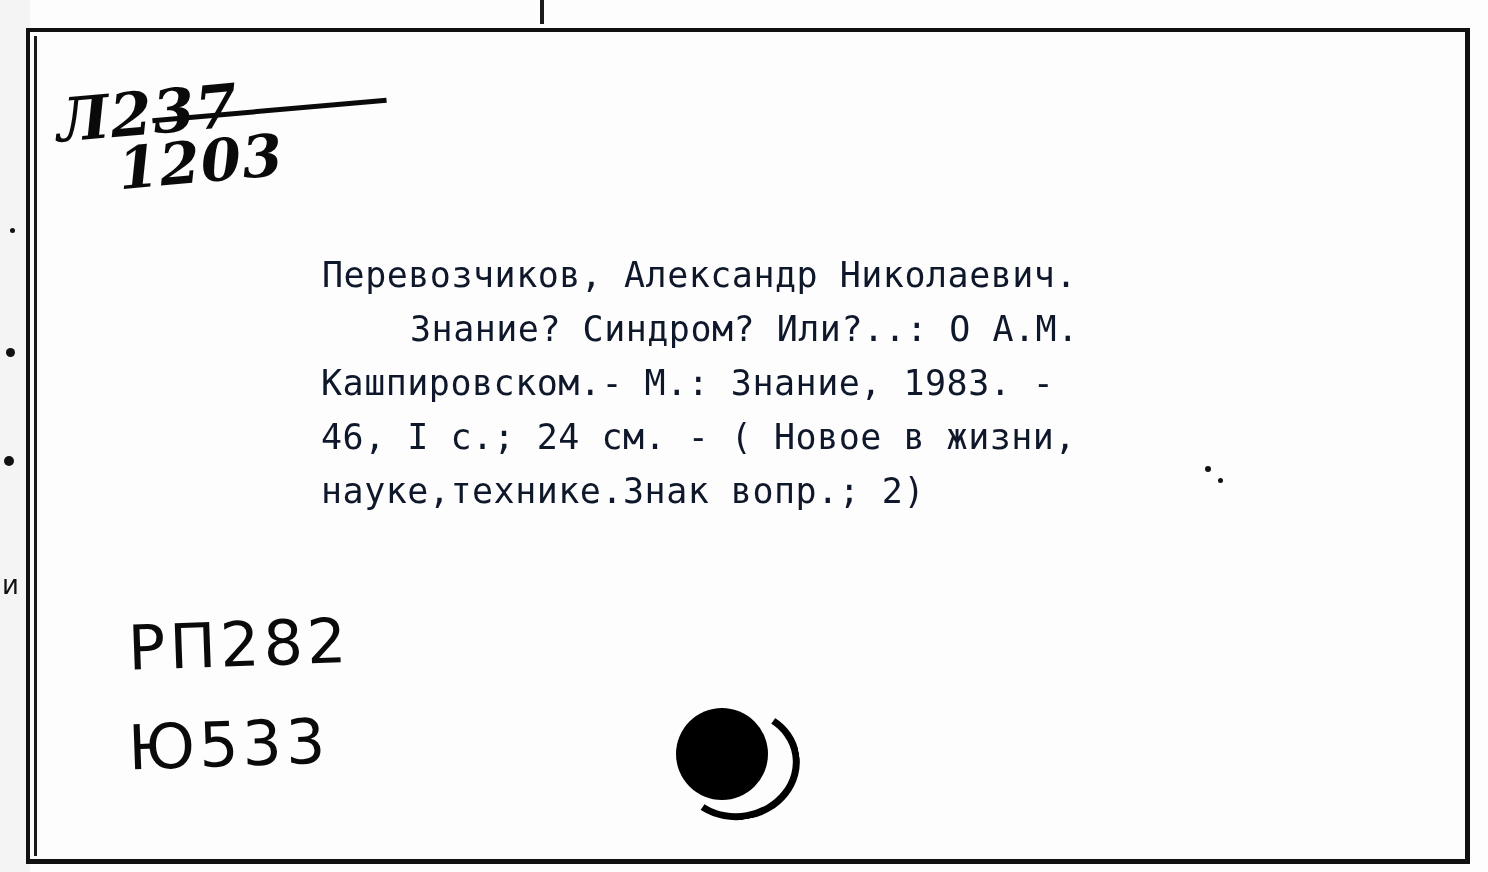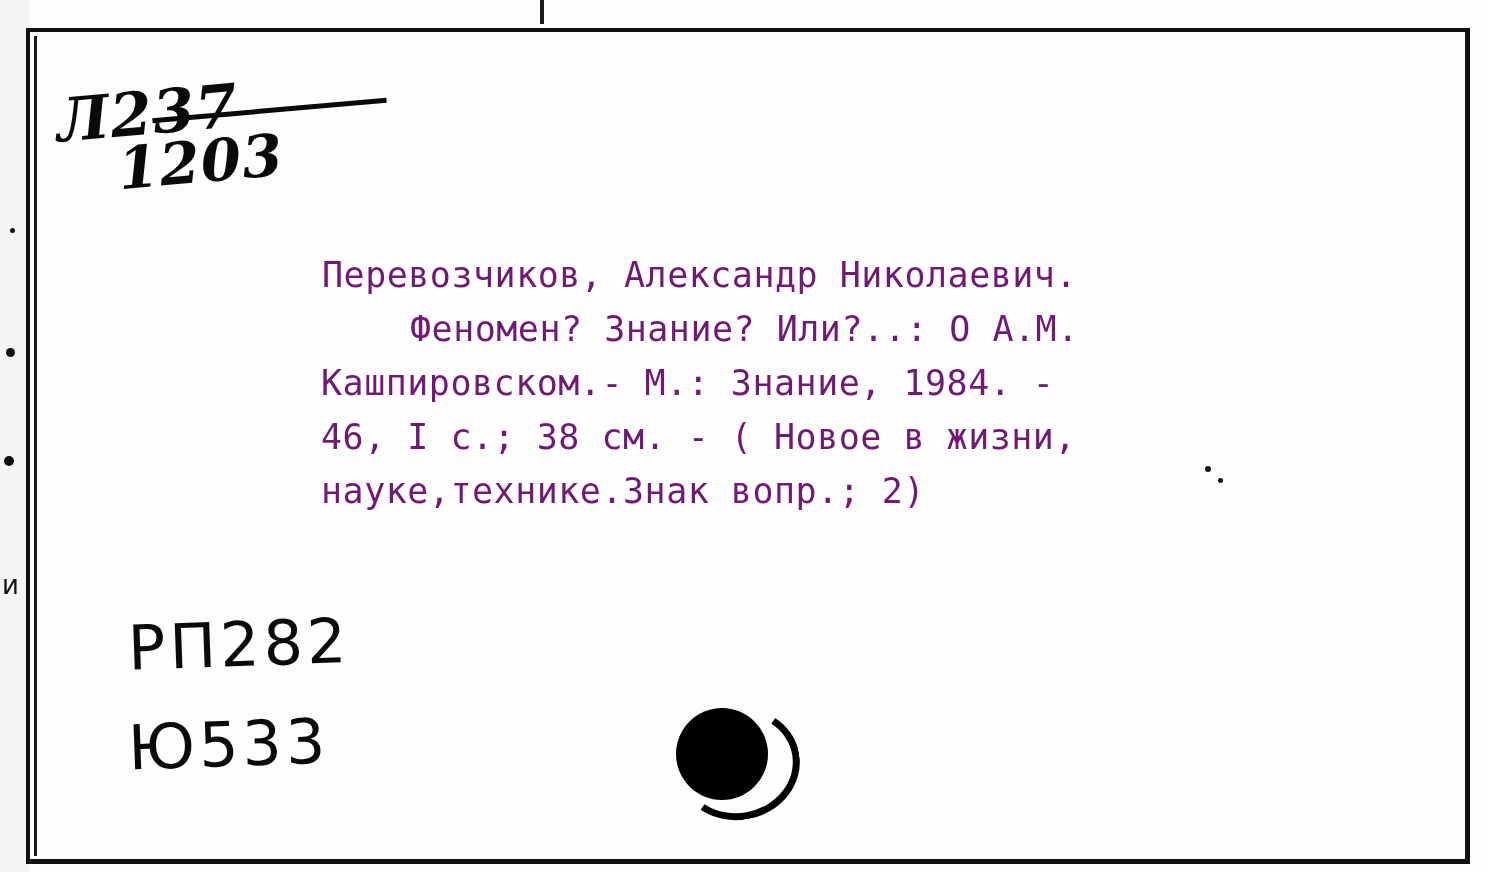--- a/index.html
+++ b/index.html
@@ -106,21 +106,21 @@
     font-family: "DejaVu Sans", sans-serif;
     transform: rotate(-2deg);
   }
 
   
   .record {
     position: absolute;
     left: 322px;
     top: 248px;
     width: 1100px;
-    color: #701a75;
+    color: #0f172a;
     font-family: "DejaVu Sans Mono", monospace;
     font-size: 35px;
     line-height: 54px;
     letter-spacing: 0.5px;
   }
   .record .line {
     white-space: pre;
   }
   .record .line-indent {
     padding-left: 88px;
@@ -190,23 +190,23 @@
 
   <div class="card-frame"></div>
   <div class="card-frame-inner"></div>
 
   <div class="handwriting hw-call-top">Л237</div>
   <div class="hw-rule"></div>
   <div class="handwriting hw-call-bottom">1203</div>
 
   <div class="record">
     <div class="line">Перевозчиков, Александр Николаевич.</div>
-    <div class="line line-indent">Феномен? Знание? Или?..: О А.М.</div>
-    <div class="line line-shift">Кашпировском.- М.: Знание, 1984. -</div>
-    <div class="line line-shift">46, I с.; 38 см. - ( Новое в жизни,</div>
+    <div class="line line-indent">Знание? Синдром? Или?..: О А.М.</div>
+    <div class="line line-shift">Кашпировском.- М.: Знание, 1983. -</div>
+    <div class="line line-shift">46, I с.; 24 см. - ( Новое в жизни,</div>
     <div class="line line-shift">науке,технике.Знак вопр.; 2)</div>
   </div>
 
   <div class="handwriting hw-code-1">РП282</div>
   <div class="handwriting hw-code-2">Ю533</div>
 
   <div class="blob-arc"></div>
   <div class="blob"></div>
 
   <div class="speck speck-a"></div>

